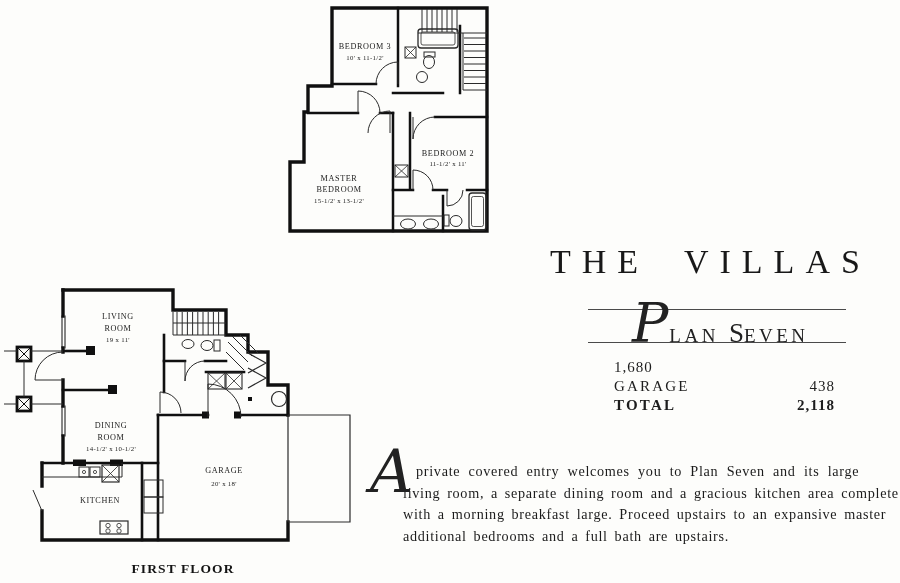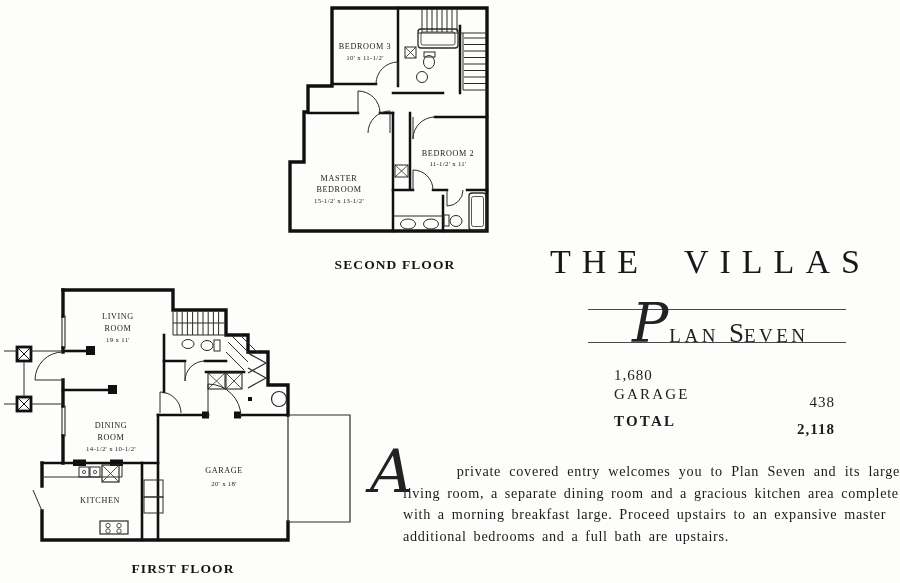--- a/index.html
+++ b/index.html
@@ -17,28 +17,28 @@
   .plan-rule{position:absolute;left:0;right:0;border-top:1.4px solid #4a4a4a;}
   .rule-top{top:12px;}
   .rule-bottom{top:45px;}
   .plan-text{position:absolute;left:44px;top:-5px;white-space:nowrap;}
   .p-init{font:italic 54px "DejaVu Serif",serif;color:#222;margin-right:1px;}
   .p-lan,.p-even{font-size:19px;letter-spacing:3.5px;color:#222;}
   .p-s{font-size:27px;margin-left:10px;color:#222;}
   .stats{position:absolute;left:614px;top:358px;width:221px;}
   .stat-row{display:flex;justify-content:space-between;font-size:15px;
     letter-spacing:2.2px;line-height:18.8px;color:#1d1d1d;white-space:nowrap;}
-  .stat-row .v{letter-spacing:1px;margin-top:8px;}
+  .stat-row .v{letter-spacing:1px;}
   .stat-total{font-weight:bold;}
   .desc{position:absolute;left:372px;top:442px;width:528px;}
   .desc-initial{position:absolute;left:-2px;top:-6px;font:italic 60px "DejaVu Serif",serif;color:#222;}
   .desc-lines{padding-top:19px;}
   .dline{line-height:21.6px;font-size:14.2px;letter-spacing:0.7px;word-spacing:2.6px;
     margin-left:31px;white-space:nowrap;color:#1b1b1b;}
-  .dline.first{margin-left:64px;word-spacing:4px;text-align:right;}
+  .dline.first{margin-left:44px;word-spacing:4px;}
 </style>
 </head>
 <body>
 
 <div class="sheet">
 
   <svg style="position:absolute;left:281px;top:0px;" width="212" height="245" viewBox="0 0 212 245">
     <g stroke="#101010" fill="none" stroke-linecap="square">
       <path d="M51,8 H206 V231 H9 V162 H23 V112 H27 V86 H51 Z" stroke-width="3.4"></path>
       <path d="M117,8 V86" stroke-width="2.5"></path>
@@ -86,21 +86,20 @@
     <g text-anchor="middle">
       <text x="84" y="49" font-size="8.2" letter-spacing="0.6">BEDROOM 3</text>
       <text x="84" y="60" font-size="6.8" letter-spacing="0.3">10' x 11-1/2'</text>
       <text x="167" y="156" font-size="8.2" letter-spacing="0.6">BEDROOM 2</text>
       <text x="167" y="166" font-size="6.8" letter-spacing="0.3">11-1/2' x 11'</text>
       <text x="58" y="181" font-size="8.2" letter-spacing="0.6">MASTER</text>
       <text x="58" y="192" font-size="8.2" letter-spacing="0.6">BEDROOM</text>
       <text x="58" y="203" font-size="6.8" letter-spacing="0.3">15-1/2' x 13-1/2'</text>
     </g>
   </svg>
-  <div class="floor-caption" id="cap-second">SECOND FLOOR</div>
 
   <svg style="position:absolute;left:2px;top:286px;" width="356" height="272" viewBox="0 0 356 272">
     <g stroke="#101010" fill="none" stroke-linecap="square">
       <path d="M61,4 H171 M171,4 V24 M171,24 H224 M224,24 V49 M224,49 H246 M246,49 V66 M246,66 H266 M266,66 V99 M266,99 H286 M286,99 V129" stroke-width="3.4"></path>
       <path d="M286,236 V254 M286,254 H40 M40,254 V225 M40,200 V177" stroke-width="3.4"></path>
       <path d="M61,4 V30 M61,62 V66 M61,94 V120 M61,150 V177" stroke-width="3.4"></path>
       <path d="M60,30 V62 M63,30 V62 M60,120 V150 M63,120 V150" stroke-width="1"></path>
       <path d="M40,177 H156" stroke-width="2.6"></path>
       <path d="M162,49 V106" stroke-width="2.6"></path>
       <path d="M156,129 V254" stroke-width="2.6"></path>

